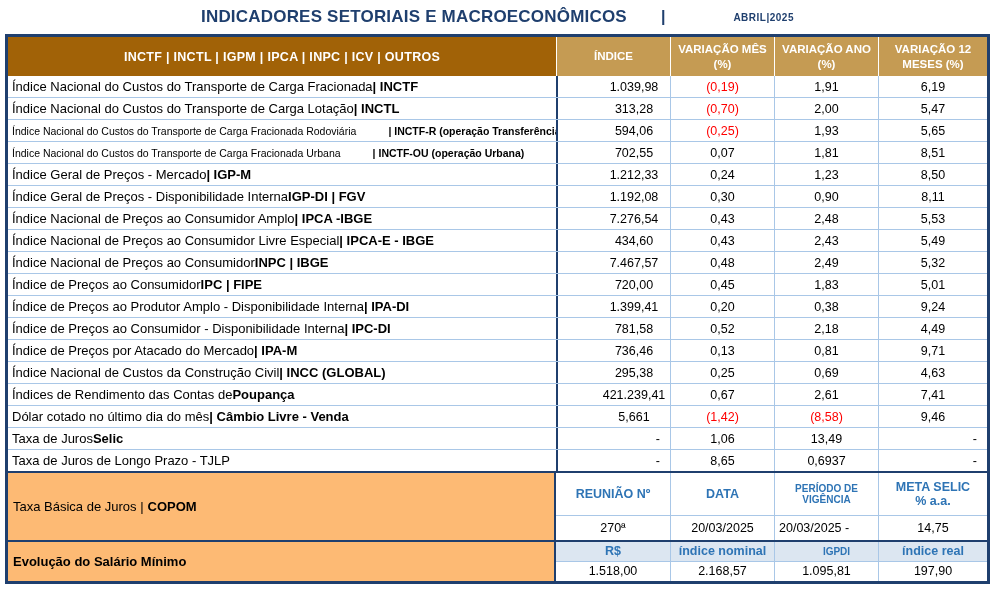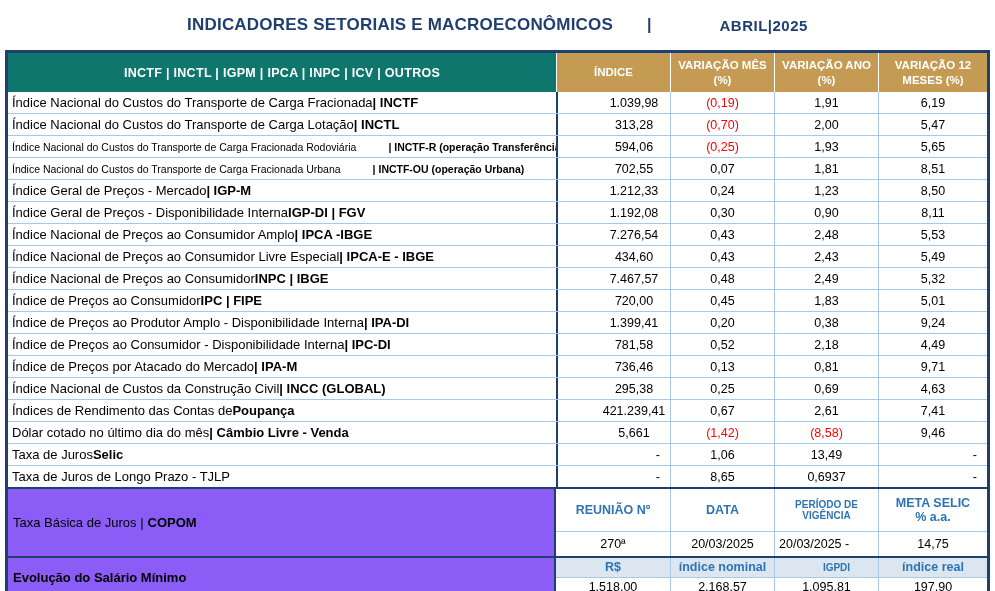--- a/index.html
+++ b/index.html
@@ -1,45 +1,45 @@
 <!DOCTYPE html>
 <html><head>
 <meta charset="utf-8">
 <style>
   html,body{margin:0;padding:0;background:#fff;}
   body{width:995px;height:591px;font-family:"Liberation Sans",sans-serif;-webkit-font-smoothing:antialiased;overflow:hidden;}
 
   
-  .titlebar{height:50px;display:flex;align-items:center;justify-content:center;color:#1f3f6e;}
+  .titlebar{height:34px;display:flex;align-items:center;justify-content:center;color:#1f3f6e;}
   .titlebar .main{font-size:17px;font-weight:bold;letter-spacing:.2px;}
   .titlebar .sep{font-size:16px;font-weight:bold;margin:0 42px 0 34px;color:#1f3f6e;}
-  .titlebar .period{font-size:15px;font-weight:bold;letter-spacing:.5px;margin-left:26px;}
+  .titlebar .period{font-size:10px;font-weight:bold;letter-spacing:.5px;margin-left:26px;}
 
   
   .frame{margin:0 5px;border:3px solid #1f3f6e;box-sizing:border-box;}
 
   
   .hdr{display:grid;grid-template-columns:548px 114px 104px 104px 1fr;height:39px;}
-  .hdr .groups{background:#0f766e;color:#fff;font-weight:bold;font-size:12.5px;display:flex;align-items:center;justify-content:center;letter-spacing:.3px;}
+  .hdr .groups{background:#a16207;color:#fff;font-weight:bold;font-size:12.5px;display:flex;align-items:center;justify-content:center;letter-spacing:.3px;}
   .hdr .gold{background:#c59b53;color:#fff;font-weight:bold;font-size:11.5px;display:flex;align-items:center;justify-content:center;text-align:center;line-height:1.25;border-left:1px solid #fff;padding:0 6px;}
 
   
   .row{display:grid;grid-template-columns:548px 114px 104px 104px 1fr;height:21px;border-top:1px solid #a9c7e7;}
   .row:first-child{border-top:none;}
   .row .lbl{display:flex;align-items:center;padding-left:4px;font-size:13px;color:#000;white-space:nowrap;overflow:hidden;}
   .row .lbl b{}
   .row.small .lbl{font-size:10.5px;gap:32px;}
   .row .val{display:flex;align-items:center;justify-content:center;font-size:12.5px;color:#000;border-left:1px solid #a9c7e7;}
   .row .val.first{border-left:2px solid #1f3f6e;padding-left:40px;}
   .row .val.neg{color:#ff0000;}
   .row .val.dash{justify-content:flex-end;padding-right:10px;}
 
   
   .section{display:grid;grid-template-columns:548px 1fr;border-top:2px solid #1f3f6e;}
-  .section .left{background:#8b5cf6;display:flex;align-items:center;padding-left:5px;font-size:13px;color:#000;border-right:2px solid #1f3f6e;}
+  .section .left{background:#fdba74;display:flex;align-items:center;padding-left:5px;font-size:13px;color:#000;border-right:2px solid #1f3f6e;}
   .section .left b{margin-left:4px;}
   .section .right{display:flex;flex-direction:column;}
   .subgrid{display:grid;grid-template-columns:114px 104px 104px 1fr;}
   .copom .subhead{height:42px;}
   .copom .subvals{height:24px;border-top:1px solid #a9c7e7;}
   .sal .subhead{height:19px;background:#dce6f1;}
   .sal .subvals{height:19px;border-top:1px solid #a9c7e7;}
   .subgrid .c{display:flex;align-items:center;justify-content:center;text-align:center;border-left:1px solid #a9c7e7;line-height:1.15;}
   .subgrid .c:first-child{border-left:none;}
   .subhead .c{color:#2e74b5;font-weight:bold;font-size:12.5px;}

